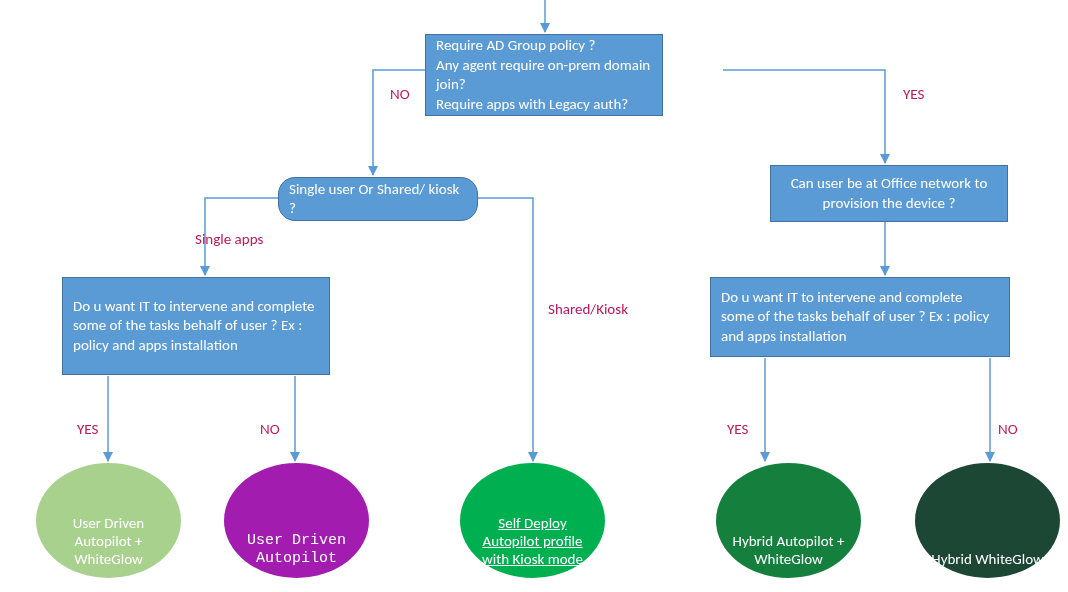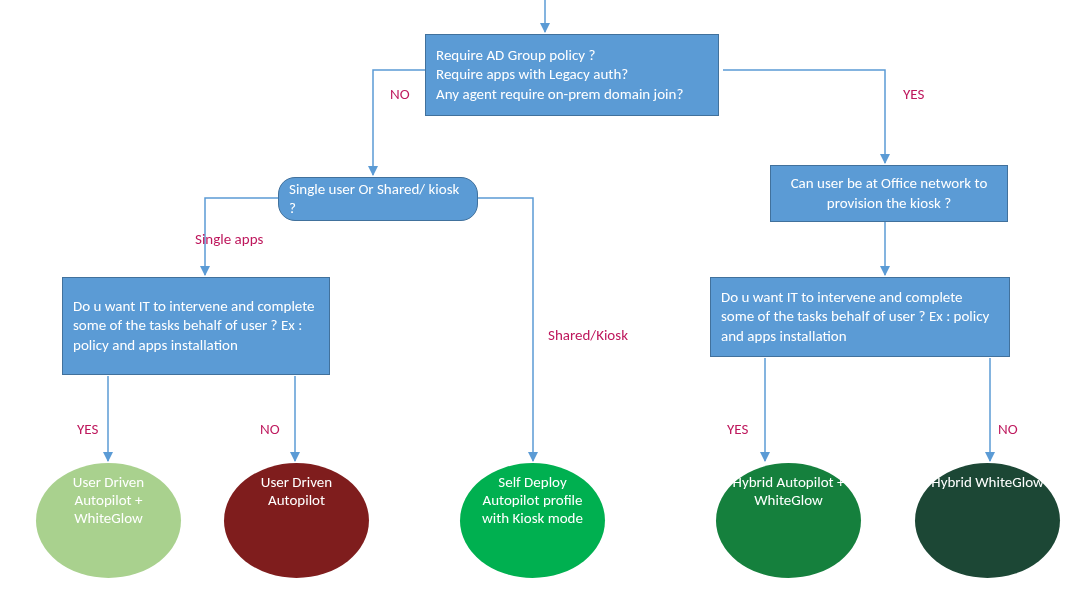--- a/index.html
+++ b/index.html
@@ -25,21 +25,21 @@
     text-align: left;
   }
   .box.center { justify-content: center; text-align: center; }
   .ellipse {
     position: absolute;
     border-radius: 50%;
     color: #ffffff;
     font-size: 15px;
     line-height: 1.2;
     display: flex;
-    align-items: flex-start;
+    align-items: flex-end;
     justify-content: center;
     text-align: center;
     padding: 10px;
   }
   .label {
     position: absolute;
     color: #be185d;
     font-size: 15px;
   }
   svg.connectors {
@@ -74,62 +74,62 @@
 
   <line x1="108" y1="376" x2="108" y2="461" stroke="#5b9bd5" stroke-width="1.5" marker-end="url(#arrow)"></line>
 
   <line x1="295" y1="376" x2="295" y2="461" stroke="#5b9bd5" stroke-width="1.5" marker-end="url(#arrow)"></line>
 
   <line x1="765" y1="358" x2="765" y2="461" stroke="#5b9bd5" stroke-width="1.5" marker-end="url(#arrow)"></line>
 
   <line x1="990" y1="358" x2="990" y2="461" stroke="#5b9bd5" stroke-width="1.5" marker-end="url(#arrow)"></line>
 </svg>
 
-<div class="box" style="left:425px; top:34px; width:294px; height:82px;">
+<div class="box" style="left:425px; top:34px; width:238px; height:82px;">
   <div>
     <div>Require AD Group policy ?</div>
+    <div>Any agent require on-prem domain join?</div>
     <div>Require apps with Legacy auth?</div>
-    <div>Any agent require on-prem domain join?</div>
   </div>
 </div>
 
 <div class="label" style="left:390px; top:85px;">NO</div>
 <div class="label" style="left:903px; top:85px;">YES</div>
 
 <div class="box" style="left:278px; top:177px; width:200px; height:44px;border-radius:17px;">
   <span>Single user Or Shared/ kiosk ?</span>
 </div>
 
 <div class="box center" style="left:770px; top:165px; width:238px; height:57px;">
-  <span>Can user  be at Office network to provision the kiosk ?</span>
+  <span>Can user  be at Office network to provision the device ?</span>
 </div>
 
 <div class="label" style="left:195px; top:230px;">Single apps</div>
-<div class="label" style="left:548px; top:300px;margin-top:26px;">Shared/Kiosk</div>
+<div class="label" style="left:548px; top:300px;">Shared/Kiosk</div>
 
 <div class="box" style="left:62px; top:277px; width:268px; height:98px;">
   <span>Do u want IT to intervene and complete some of the tasks behalf of user ? Ex : policy and apps installation</span>
 </div>
 
 <div class="box" style="left:710px; top:277px; width:300px; height:80px;">
   <span>Do u want IT to intervene and complete some of the tasks behalf of user ? Ex : policy and apps installation</span>
 </div>
 
 <div class="label" style="left:77px; top:420px;">YES</div>
 <div class="label" style="left:260px; top:420px;">NO</div>
 <div class="label" style="left:727px; top:420px;">YES</div>
 <div class="label" style="left:998px; top:420px;">NO</div>
 
 <div class="ellipse" style="left:36px; top:463px; width:145px; height:115px; background:#a9d18e;">
   <span>User Driven Autopilot + WhiteGlow</span>
 </div>
-<div class="ellipse" style="left:224px; top:463px; width:145px; height:115px; background:#7f1d1d;">
+<div class="ellipse" style="left:224px; top:463px; width:145px; height:115px; background:#a21caf;font-family:Liberation Mono, monospace;">
   <span>User Driven Autopilot</span>
 </div>
-<div class="ellipse" style="left:460px; top:463px; width:145px; height:115px; background:#00b050;">
+<div class="ellipse" style="left:460px; top:463px; width:145px; height:115px; background:#00b050;text-decoration:underline;">
   <span>Self Deploy Autopilot profile with Kiosk mode</span>
 </div>
 <div class="ellipse" style="left:716px; top:463px; width:145px; height:115px; background:#15803d;">
   <span>Hybrid Autopilot + WhiteGlow</span>
 </div>
 <div class="ellipse" style="left:915px; top:463px; width:145px; height:115px; background:#1c4735;">
   <span>Hybrid WhiteGlow</span>
 </div>
 
 </body></html>

